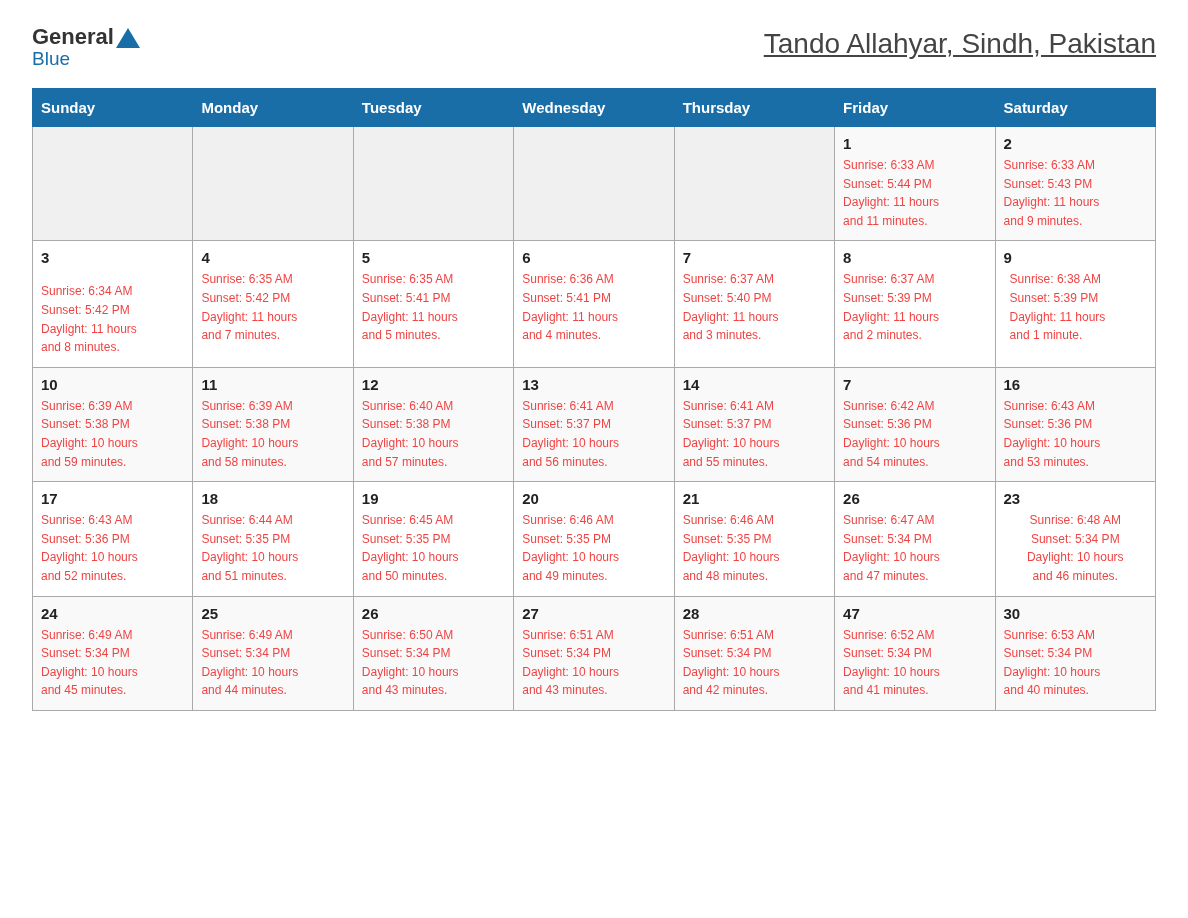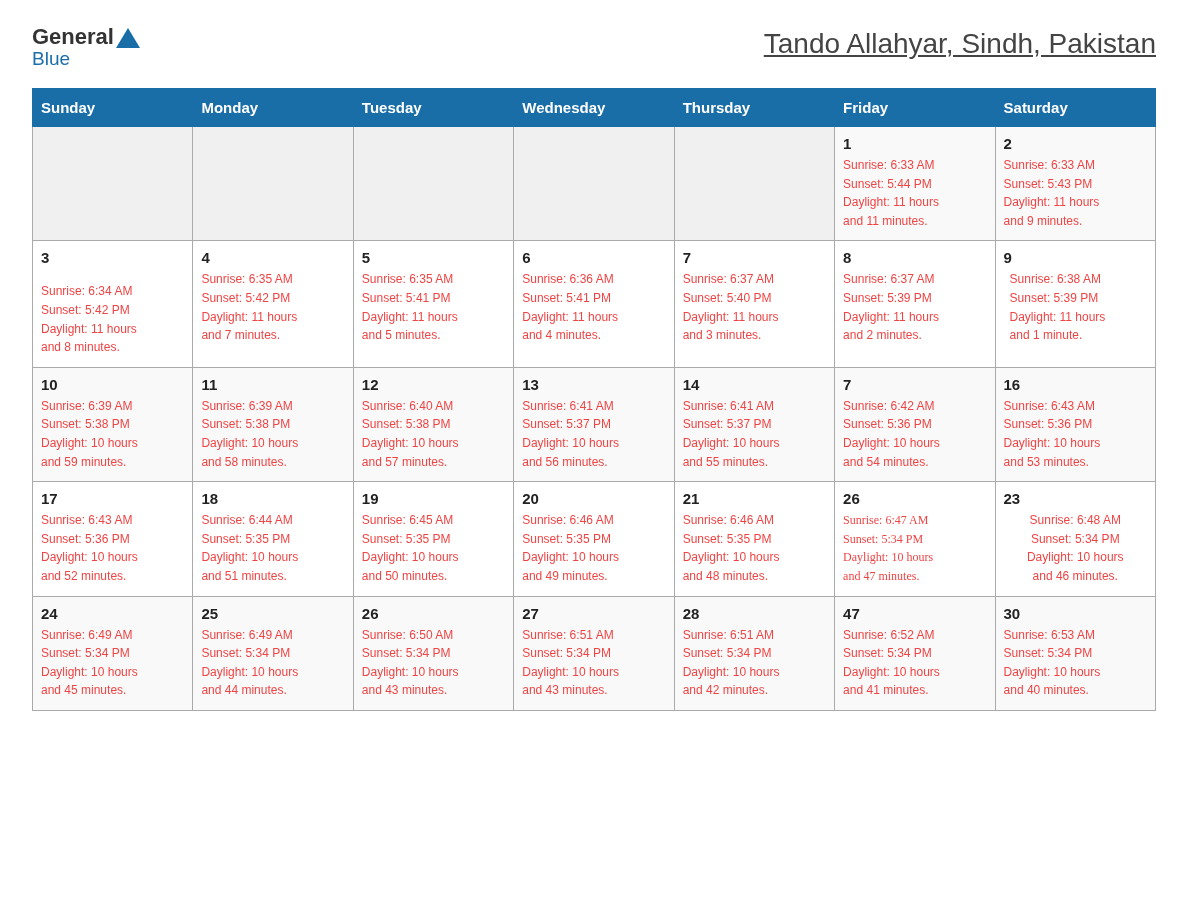--- a/index.html
+++ b/index.html
@@ -289,21 +289,21 @@
         </td>
         <td>
           <span class="day-num">21</span>
           <div class="day-info" style="white-space: pre-line;">Sunrise: 6:46 AM
 Sunset: 5:35 PM
 Daylight: 10 hours
 and 48 minutes.</div>
         </td>
         <td>
           <span class="day-num">26</span>
-          <div class="day-info" style="white-space: pre-line; font-family: Liberation Serif, serif;">Sunrise: 6:47 AM
+          <div class="day-info" style="white-space: pre-line;">Sunrise: 6:47 AM
 Sunset: 5:34 PM
 Daylight: 10 hours
 and 47 minutes.</div>
         </td>
         <td>
           <span class="day-num">23</span>
           <div class="day-info" style="white-space: pre-line; text-align: center;">Sunrise: 6:48 AM
 Sunset: 5:34 PM
 Daylight: 10 hours
 and 46 minutes.</div>

